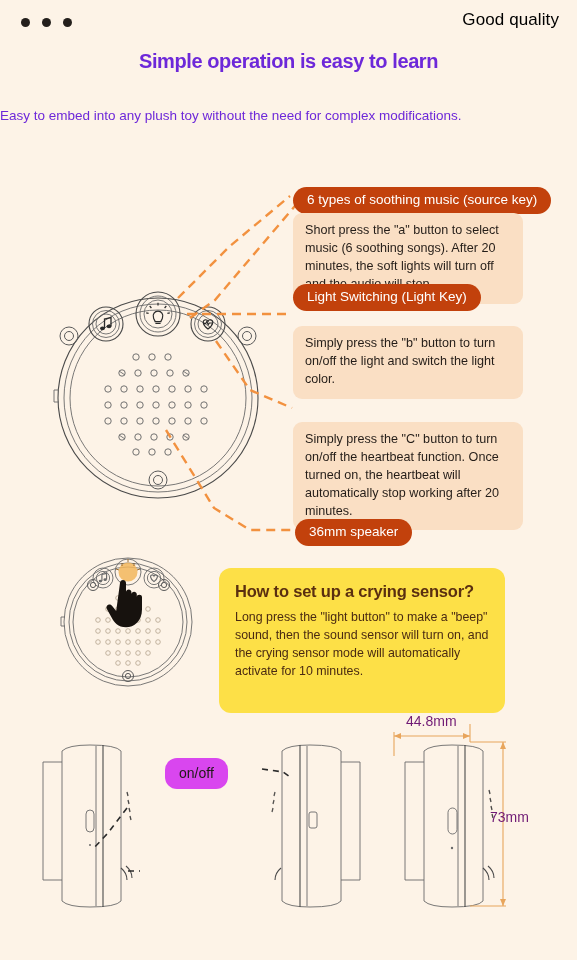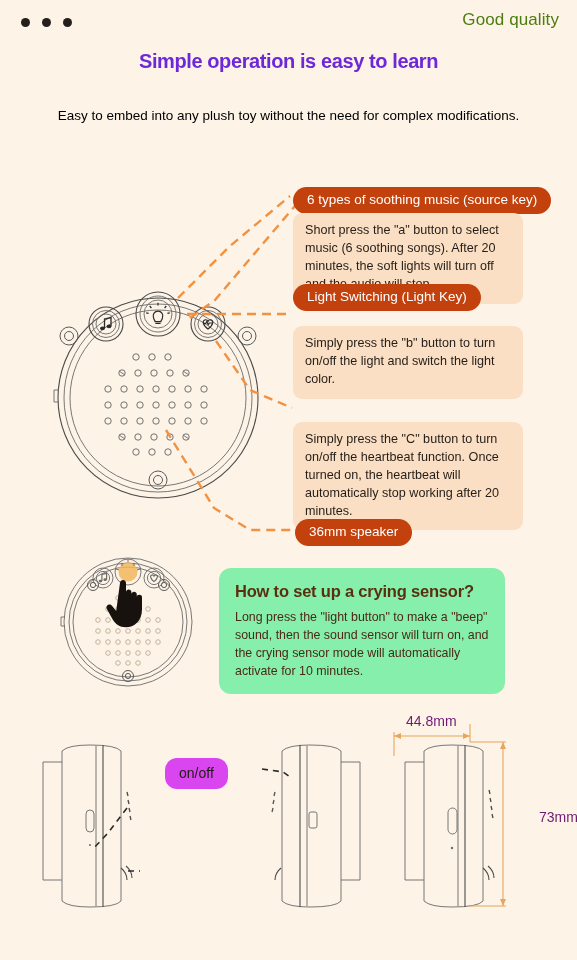--- a/index.html
+++ b/index.html
@@ -11,30 +11,30 @@
     overflow:hidden;
     position:relative;
   }
   .page{position:relative;width:577px;height:960px;}
 
   
   .dots{position:absolute;left:21px;top:18px;display:flex;gap:12px;}
   .dots span{width:9px;height:9px;border-radius:50%;background:#241f1c;display:block;}
   .good-quality{
     position:absolute;right:18px;top:10px;
-    font-size:17px;color:#4d7c0f;letter-spacing:.1px;
+    font-size:17px;color:#000000;letter-spacing:.1px;
   }
   .headline{
     position:absolute;left:0;right:0;top:50px;
     text-align:center;font-size:20px;font-weight:bold;
     color:#6d28d9;letter-spacing:-.4px;
   }
   .subhead{
     position:absolute;left:0;right:0;top:108px;
-    text-align:center;font-size:13.5px;color:#000000;
+    text-align:left;font-size:13.5px;color:#6d28d9;
   }
 
   
   .svg-layer{position:absolute;left:0;top:0;width:577px;height:960px;}
 
   
   .pill{
     position:absolute;
     background:#c2410c;color:#fff;
     border-radius:999px;
@@ -51,23 +51,23 @@
     font-size:12.6px;
     line-height:1.42;
     color:#241d18;
   }
   .panel p{margin:0;}
 
   
   .cry-card{
     position:absolute;
     left:219px;top:568px;width:286px;
-    background:#86efac;
+    background:#fde047;
     border-radius:12px;
-    padding:14px 16px 13px 16px;
+    padding:14px 16px 32px 16px;
     box-sizing:border-box;
   }
   .cry-title{
     font-size:16.5px;font-weight:bold;color:#5a2f10;
     margin:0 0 8px 0;letter-spacing:-.2px;
   }
   .cry-body{
     font-size:12.4px;line-height:1.45;color:#4a2a12;margin:0;
   }
 
@@ -379,15 +379,15 @@
   <div class="pill" style="left:295px;top:519px;">36mm speaker</div>
 
   <div class="cry-card">
     <div class="cry-title">How to set up a crying sensor?</div>
     <div class="cry-body">Long press the "light button" to make a "beep" sound, then the sound sensor will turn on, and the crying sensor mode will automatically activate for 10 minutes.</div>
   </div>
 
   <div class="badge" style="left:165px;top:758px;">on/off</div>
 
   <div class="dim" style="left:406px;top:713px;">44.8mm</div>
-  <div class="dim" style="left:539px;top:809px;">73mm</div>
+  <div class="dim" style="left:490px;top:809px;">73mm</div>
 
 </div>
 
 </body></html>

